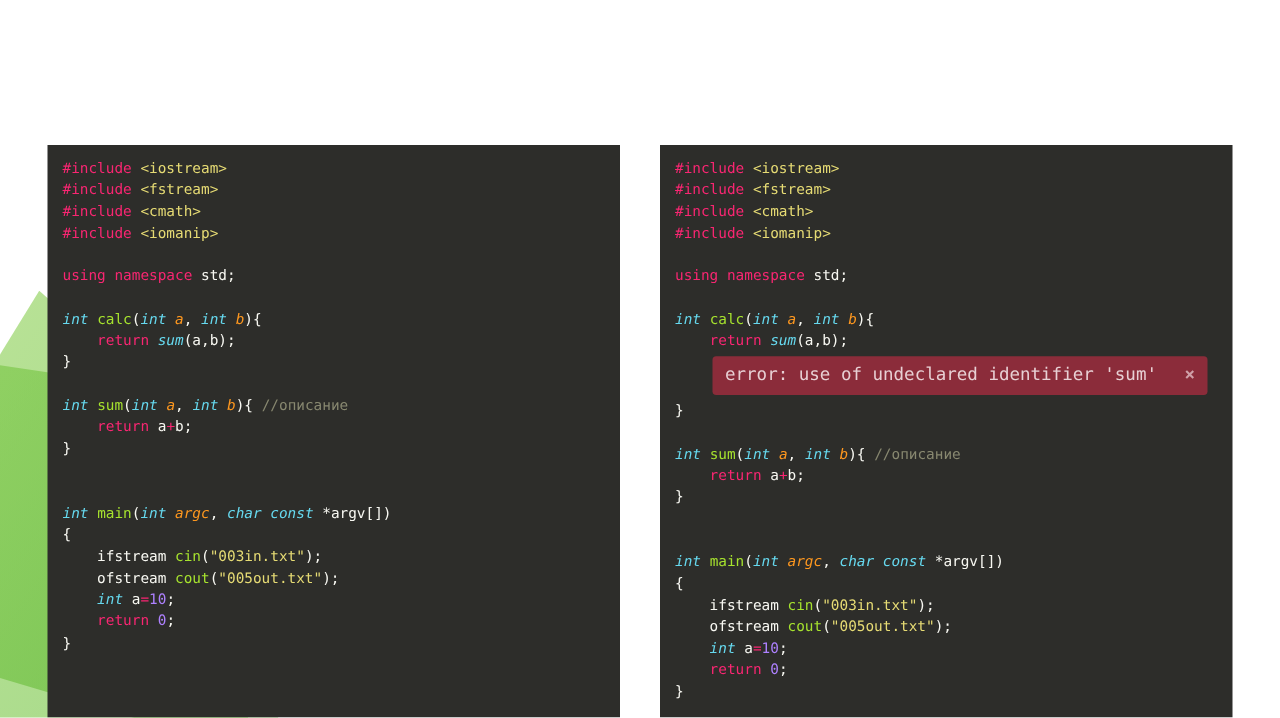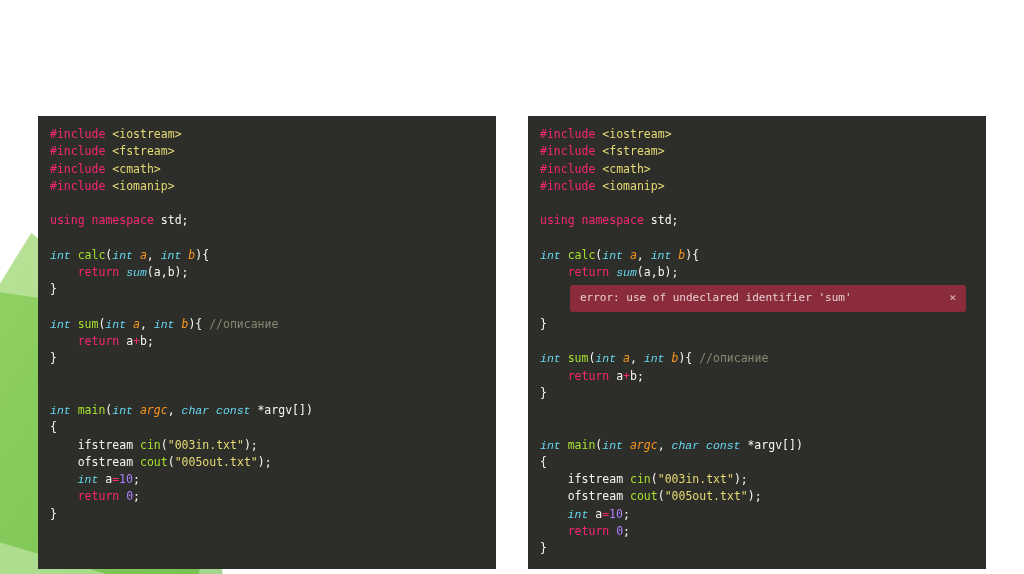--- a/index.html
+++ b/index.html
@@ -51,37 +51,37 @@
     background: #2d2d2a;
     padding: 10px 12px 12px 12px;
     font-size: 11.5px;
     line-height: 1.5;
     color: #d0d0c8;
     min-height: 430px;
   }
   .line { white-space: pre; }
   .kw-red { color: #f92672; }
   .kw-yellow { color: #e6db74; }
-  .kw-cyan { color: #66d9ef; font-style: italic; font-family: Liberation Mono, monospace; }
+  .kw-cyan { color: #66d9ef; font-style: italic; }
   .kw-green { color: #a6e22e; }
   .kw-purple { color: #ae81ff; }
   .kw-white { color: #f8f8f2; }
   .kw-grey { color: #888870; }
   .kw-orange { color: #fd971f; font-style: italic; }
   .cursor-box { border: 1px solid #888; padding: 0 1px; }
   .error-banner {
     background: #8b2c3a;
     color: #e8d0d4;
     margin: 4px 8px 4px 30px;
     padding: 5px 10px;
     border-radius: 3px;
     display: flex;
     justify-content: space-between;
     align-items: center;
-    font-size: 11px;
+    font-size: 14px;
   }
   .error-close { color: #d0a0a8; font-weight: bold; }
   .blank { height: 1.5em; }
 </style>
 </head>
 <body>
 
 <div class="decoration"></div>
 
 <div class="panes">

